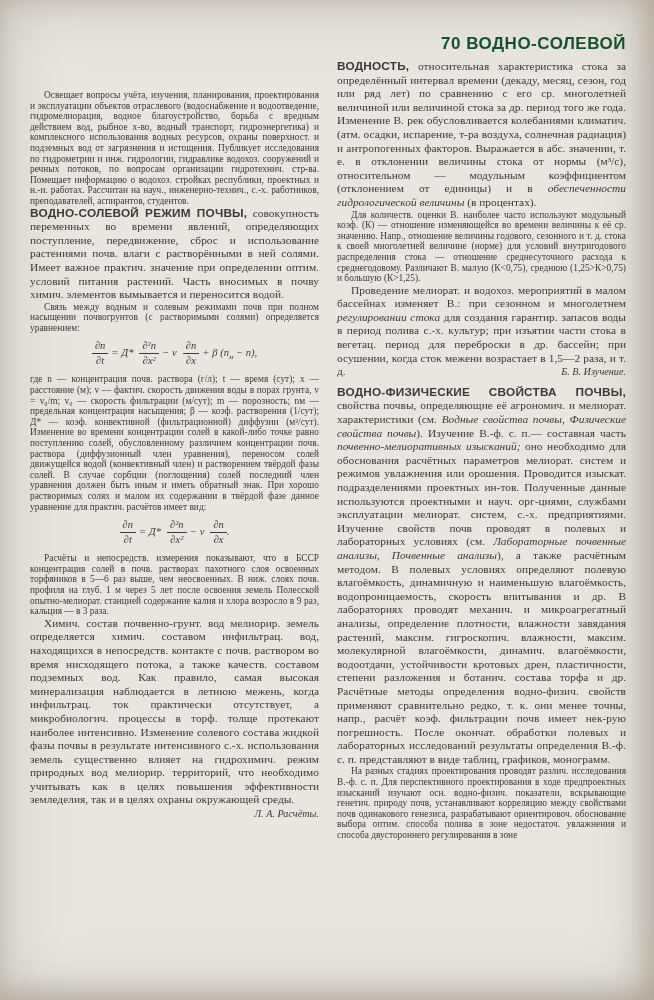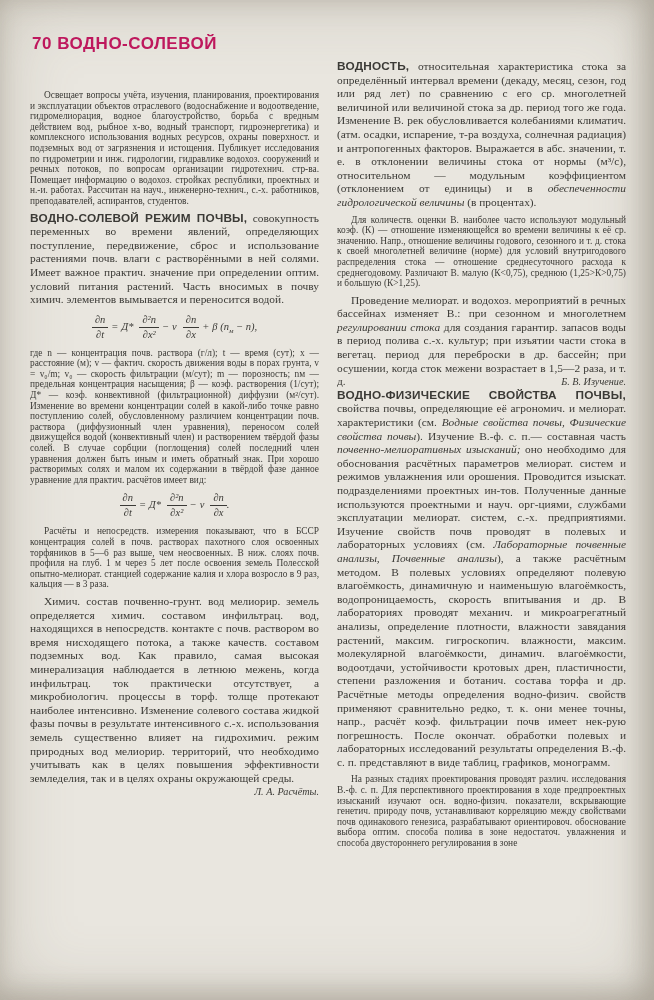--- a/index.html
+++ b/index.html
@@ -12,36 +12,37 @@
   }
   .paper-vignette{
     position:absolute;inset:0;pointer-events:none;
     box-shadow:inset 0 0 70px rgba(125,115,95,.30), inset -14px 0 26px rgba(110,100,85,.22), inset 0 -12px 22px rgba(110,100,85,.18);
   }
   .sheet{
     position:absolute;left:30px;top:34px;width:596px;
   }
   .runhead{
     font-family:"Liberation Sans", sans-serif;
-    font-weight:bold;color:#be185d;font-size:17px;letter-spacing:.5px;
+    font-weight:bold;color:#14532d;font-size:17px;letter-spacing:.5px;
     margin:0 0 4px 2px;
+    text-align:right;
   }
   .cols{display:flex;gap:18px;}
   .col{width:289px;text-align:justify;}
   .col-right{margin-top:2px;}
   p{margin:0;text-indent:14px;}
   .reg{font-size:11.4px;line-height:13.6px;}
   .small{font-size:9.4px;line-height:10.6px;}
   .lead-p{text-indent:0;}
   .art-title{
     font-family:Liberation Sans, sans-serif;
     font-weight:bold;font-size:11.8px;letter-spacing:.2px;
   }
-  .sp-above{margin-top:5px;}
-  .sp-above-lg{margin-top:0;}
+  .sp-above{}
+  .sp-above-lg{margin-top:7px;}
   .intro-gap{margin-top:32px;}
   i{font-style:italic;}
   .author{float:right;font-style:italic;font-size:10.2px;}
   .formula{
     text-align:center;font-style:italic;font-size:10.5px;line-height:12px;
     margin:7px 0 7px 0;text-indent:0;white-space:nowrap;
   }
   .frac{display:inline-block;vertical-align:middle;text-align:center;}
   .frac .num{display:block;border-bottom:.9px solid #3b3a36;padding:0 3px 1px;}
   .frac .den{display:block;padding:1px 3px 0;}
@@ -66,20 +67,23 @@
     <div class="col">
 
       <p class="small intro-gap">
         <span>Освещает вопросы учёта, изучения, планирования, проектирования и эксплуатации объектов отраслевого (водоснабжение и водоотведение, гидромелиорация, водное благоустройство, борьба с вредным действием вод, рыбное х-во, водный транспорт, гидроэнергетика) и комплексного использования водных ресурсов, охраны поверхност. и подземных вод от загрязнения и истощения. Публикует исследования по гидрометрии и инж. гидрологии, гидравлике водохоз. сооружений и речных потоков, по вопросам организации гидротехнич. стр-ва. Помещает информацию о водохоз. стройках республики, проектных и н.-и. работах. Рассчитан на науч., инженерно-технич., с.-х. работников, преподавателей, аспирантов, студентов.</span>
       </p>
 
       <p class="reg lead-p sp-above">
         <span class="art-title">ВОДНО-СОЛЕВОЙ РЕЖИМ ПОЧВЫ,</span><span> совокупность переменных во времени явлений, определяющих поступление, передвижение, сброс и использование растениями почв. влаги с растворёнными в ней солями. Имеет важное практич. значение при определении оптим. условий питания растений. Часть вносимых в почву химич. элементов вымывается и переносится водой.</span>
       </p>
 
+      <p class="small sp-above">
+        <span>Связь между водным и солевым режимами почв при полном насыщении почвогрунтов (с растворимыми солями) определяется уравнением:</span>
+      </p>
 
       <div class="formula">
         <span class="frac"><span class="num">∂n</span><span class="den">∂t</span></span><span class="fsym">=</span><span>Д*</span><span class="fsym"></span><span class="frac"><span class="num">∂²n</span><span class="den">∂x²</span></span><span class="fsym">−</span><span>v</span><span class="fsym"></span><span class="frac"><span class="num">∂n</span><span class="den">∂x</span></span><span class="fsym">+</span><span><span>β (n</span><sub class="msub">м</sub><span> − n),</span></span>
       </div>
 
       <p class="small lead-p">
         <span>где n — концентрация почв. раствора (г/л); t — время (сут); x — расстояние (м); v — фактич. скорость движения воды в порах грунта, v = v₀/m;  v₀ — скорость фильтрации (м/сут); m — порозность; nм — предельная концентрация насыщения; β — коэф. растворения (1/сут); Д* — коэф. конвективной (фильтрационной) диффузии (м²/сут). Изменение во времени концентрации солей в какой-либо точке равно поступлению солей, обусловленному различием концентрации почв. раствора (диффузионный член уравнения), переносом солей движущейся водой (конвективный член) и растворением твёрдой фазы солей. В случае сорбции (поглощения) солей последний член уравнения должен быть иным и иметь обратный знак. При хорошо растворимых солях и малом их содержании в твёрдой фазе данное уравнение для практич. расчётов имеет вид:</span>
       </p>
 
       <div class="formula">
@@ -101,21 +105,21 @@
 
       <p class="reg lead-p">
         <span class="art-title">ВОДНОСТЬ,</span><span> относительная характеристика стока за определённый интервал времени (декаду, месяц, сезон, год или ряд лет) по сравнению с его ср. многолетней величиной или величиной стока за др. период того же года. Изменение В. рек обусловливается колебаниями климатич. (атм. осадки, испарение, т-ра воздуха, солнечная радиация) и антропогенных факторов. Выражается в абс. значении, т. е. в отклонении величины стока от нормы (м³/с), относительном — модульным коэффициентом (отклонением от единицы) и в </span><i>обеспеченности гидрологической величины</i><span> (в процентах).</span>
       </p>
 
       <p class="small sp-above">
         <span>Для количеств. оценки В. наиболее часто используют модульный коэф. (К) — отношение изменяющейся во времени величины к её ср. значению. Напр., отношение величины годового, сезонного и т. д. стока к своей многолетней величине (норме) для условий внутригодового распределения стока — отношение среднесуточного расхода к среднегодовому. Различают В. малую (К&lt;0,75), среднюю (1,25&gt;К&gt;0,75) и большую (К&gt;1,25).</span>
       </p>
 
       <p class="reg sp-above clearfix">
-        <span>Проведение мелиорат. и водохоз. мероприятий в речных бассейнах изменяет В.: при сезонном и многолетнем </span><i>регулировании стока</i><span> для создания гарантир. запасов воды в период полива с.-х. культур; при изъятии части стока в вегетац. период для переброски в др. бассейн; при осушении, когда сток межени возрастает в 1,5—2 раза, и т. д.</span>
+        <span>Проведение мелиорат. и водохоз. мероприятий в малом бассейнах изменяет В.: при сезонном и многолетнем </span><i>регулировании стока</i><span> для создания гарантир. запасов воды в период полива с.-х. культур; при изъятии части стока в вегетац. период для переброски в др. бассейн; при осушении, когда сток межени возрастает в 1,5—2 раза, и т. д.</span>
         <span class="author">Б. В. Изучение.</span>
       </p>
 
       <p class="reg lead-p sp-above-lg">
         <span class="art-title">ВОДНО-ФИЗИЧЕСКИЕ СВОЙСТВА ПОЧВЫ,</span><span> свойства почвы, определяющие её агрономич. и мелиорат. характеристики (см. </span><i>Водные свойства почвы, Физические свойства почвы</i><span>). Изучение В.-ф. с. п.— составная часть </span><i>почвенно-мелиоративных изысканий;</i><span> оно необходимо для обоснования расчётных параметров мелиорат. систем и режимов увлажнения или орошения. Проводится изыскат. подразделениями проектных ин-тов. Полученные данные используются проектными и науч. орг-циями, службами эксплуатации мелиорат. систем, с.-х. предприятиями. Изучение свойств почв проводят в полевых и лабораторных условиях (см. </span><i>Лабораторные почвенные анализы, Почвенные анализы</i><span>), а также расчётным методом. В полевых условиях определяют полевую влагоёмкость, динамичную и наименьшую влагоёмкость, водопроницаемость, скорость впитывания и др. В лабораториях проводят механич. и микроагрегатный анализы, определение плотности, влажности завядания растений, максим. гигроскопич. влажности, максим. молекулярной влагоёмкости, динамич. влагоёмкости, водоотдачи, устойчивости кротовых дрен, пластичности, степени разложения и ботанич. состава торфа и др. Расчётные методы определения водно-физич. свойств применяют сравнительно редко, т. к. они менее точны, напр., расчёт коэф. фильтрации почв имеет нек-рую погрешность. После окончат. обработки полевых и лабораторных исследований результаты определения В.-ф. с. п. представляют в виде таблиц, графиков, монограмм.</span>
       </p>
 
       <p class="small sp-above">
         <span>На разных стадиях проектирования проводят различ. исследования В.-ф. с. п. Для перспективного проектирования в ходе предпроектных изысканий изучают осн. водно-физич. показатели, вскрывающие генетич. природу почв, устанавливают корреляцию между свойствами почв одинакового генезиса, разрабатывают ориентировоч. обоснование выбора оптим. способа полива в зоне недостаточ. увлажнения и способа двустороннего регулирования в зоне</span>
       </p>

